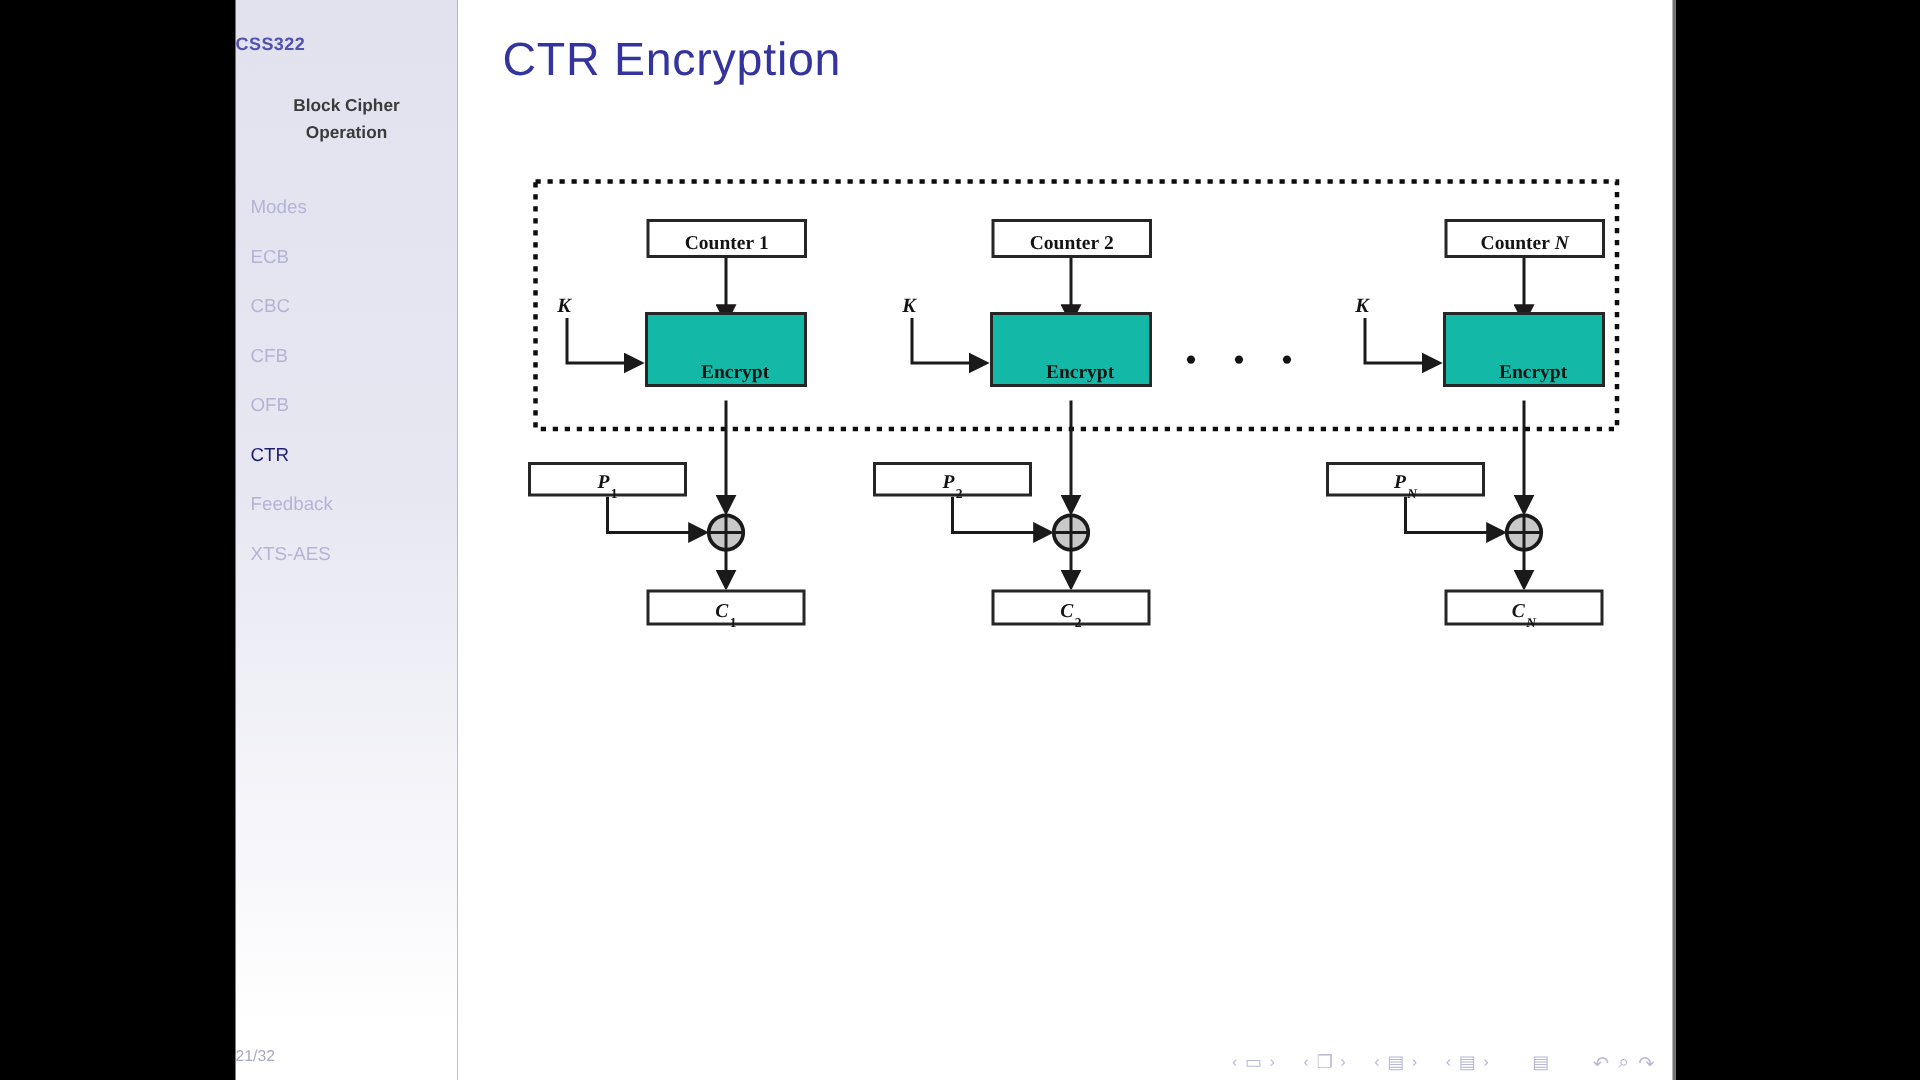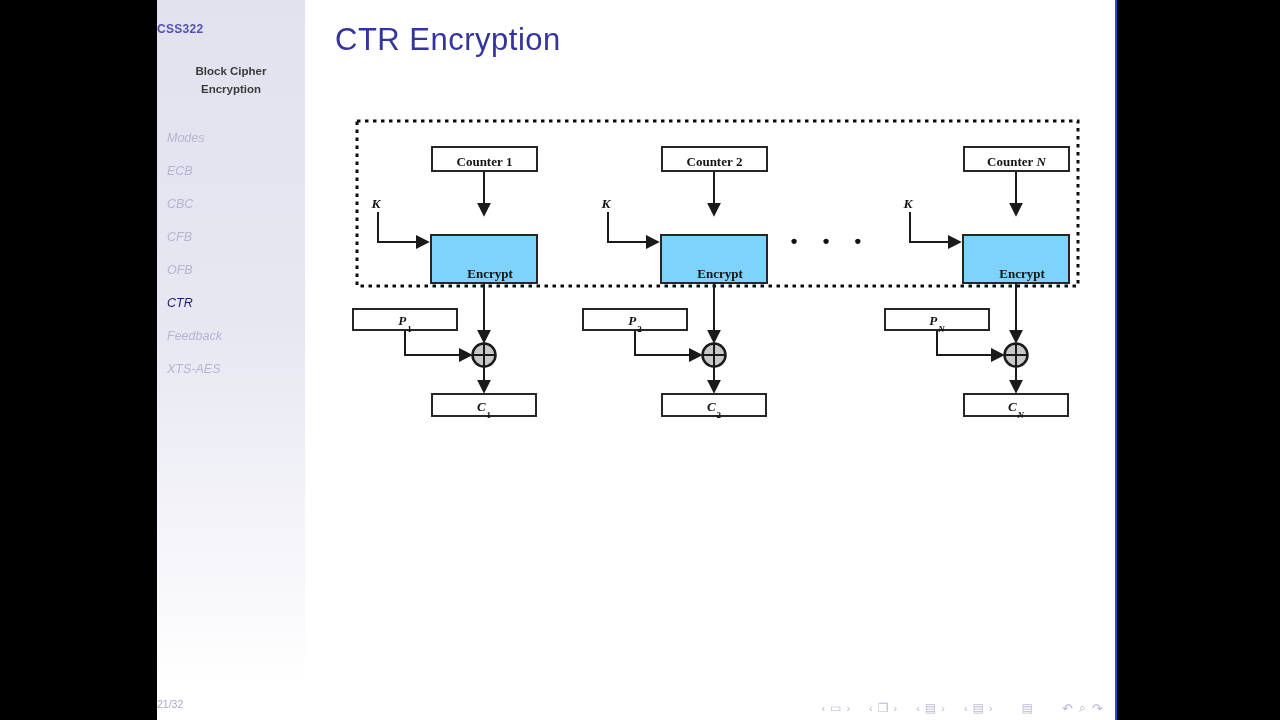--- a/index.html
+++ b/index.html
@@ -11,40 +11,40 @@
   .sidebar { position:absolute; left:157px; top:0; width:148px; height:720px;
              background:linear-gradient(to bottom,#e2e2ef 0%,#e7e7f2 45%,#f7f7fb 80%,#ffffff 95%);
              overflow:hidden; }
   .course { position:absolute; top:22px; left:0; width:100%; text-align:left;
             font-size:12px; font-weight:bold; color:#5252b0; letter-spacing:.3px; }
   .subtitle { position:absolute; top:62px; left:0; width:100%; text-align:center;
               font-size:11.5px; font-weight:bold; color:#3b3b3b; line-height:18px; }
   .nav-items { position:absolute; top:128px; left:10px; right:4px; display:flex;
                flex-direction:column; }
   .item { height:20px; line-height:20px; margin-bottom:13px; font-size:12.5px;
-          color:#b4b4d6; cursor:pointer;font-style:italic; }
+          color:#b4b4d6; cursor:pointer; }
   .item.active { color:#1e1e6e; }
   .page-num { position:absolute; bottom:10px; left:0; width:100%; 
               font-size:10.5px; color:#a8a8c4; }
 
   
   .main { position:absolute; left:305px; top:0; width:812px; height:720px;
-          background:#fff; border-right:2px solid #1d4ed8; }
+          background:#fff; border-right:2px solid #737373; }
   .slide-title { position:absolute; left:30px; top:22px; font-size:31px;
                  color:#34349e; letter-spacing:.5px; }
 
   
   .diagram { position:absolute; left:40px; top:110px; width:740px; height:312px; }
   .diagram svg { position:absolute; left:0; top:0; }
   .dbox { position:absolute; display:flex; align-items:flex-end; justify-content:center;
           background:#fff; border:2.5px solid #262626;
           font-family:"Liberation Serif", serif; font-weight:bold; font-size:13px;
           color:#141414; }
   .counter { width:107px; height:26px; top:36px; }
-  .encrypt { width:108px; height:50px; top:124px; background:#7dd3fc;padding-left:12px; }
+  .encrypt { width:108px; height:50px; top:98px; background:#14b8a6;padding-left:12px; }
   .pbox    { width:106px; height:23px; top:198px; }
   .cbox    { width:106px; height:24px; top:283px; }
   .klabel  { position:absolute; top:86px; width:22px; text-align:center;
              font-family:"Liberation Serif", serif; font-style:italic; font-weight:bold;
              font-size:13.5px; color:#141414; }
   .mathvar { font-style:italic; }
   .dbox sub { font-size:9px; line-height:0; margin-left:1px; }
   .sub-it { font-style:italic; }
   .ellipsis { position:absolute; left:440px; top:117px; width:92px; height:28px;
               line-height:28px; text-align:center; font-size:19px; font-weight:bold;
@@ -67,21 +67,21 @@
 <body>
 
 <div class="stage">
   <div class="letterbox lb-left"></div>
   <div class="letterbox lb-right"></div>
 
   <div class="sidebar">
     <div class="course">CSS322</div>
     <div class="subtitle">
       <div>Block Cipher</div>
-      <div>Encryption</div>
+      <div>Operation</div>
     </div>
     <div class="nav-items">
       <div class="item">Modes</div>
       <div class="item">ECB</div>
       <div class="item">CBC</div>
       <div class="item">CFB</div>
       <div class="item">OFB</div>
       <div class="item active">CTR</div>
       <div class="item">Feedback</div>
       <div class="item">XTS-AES</div>

